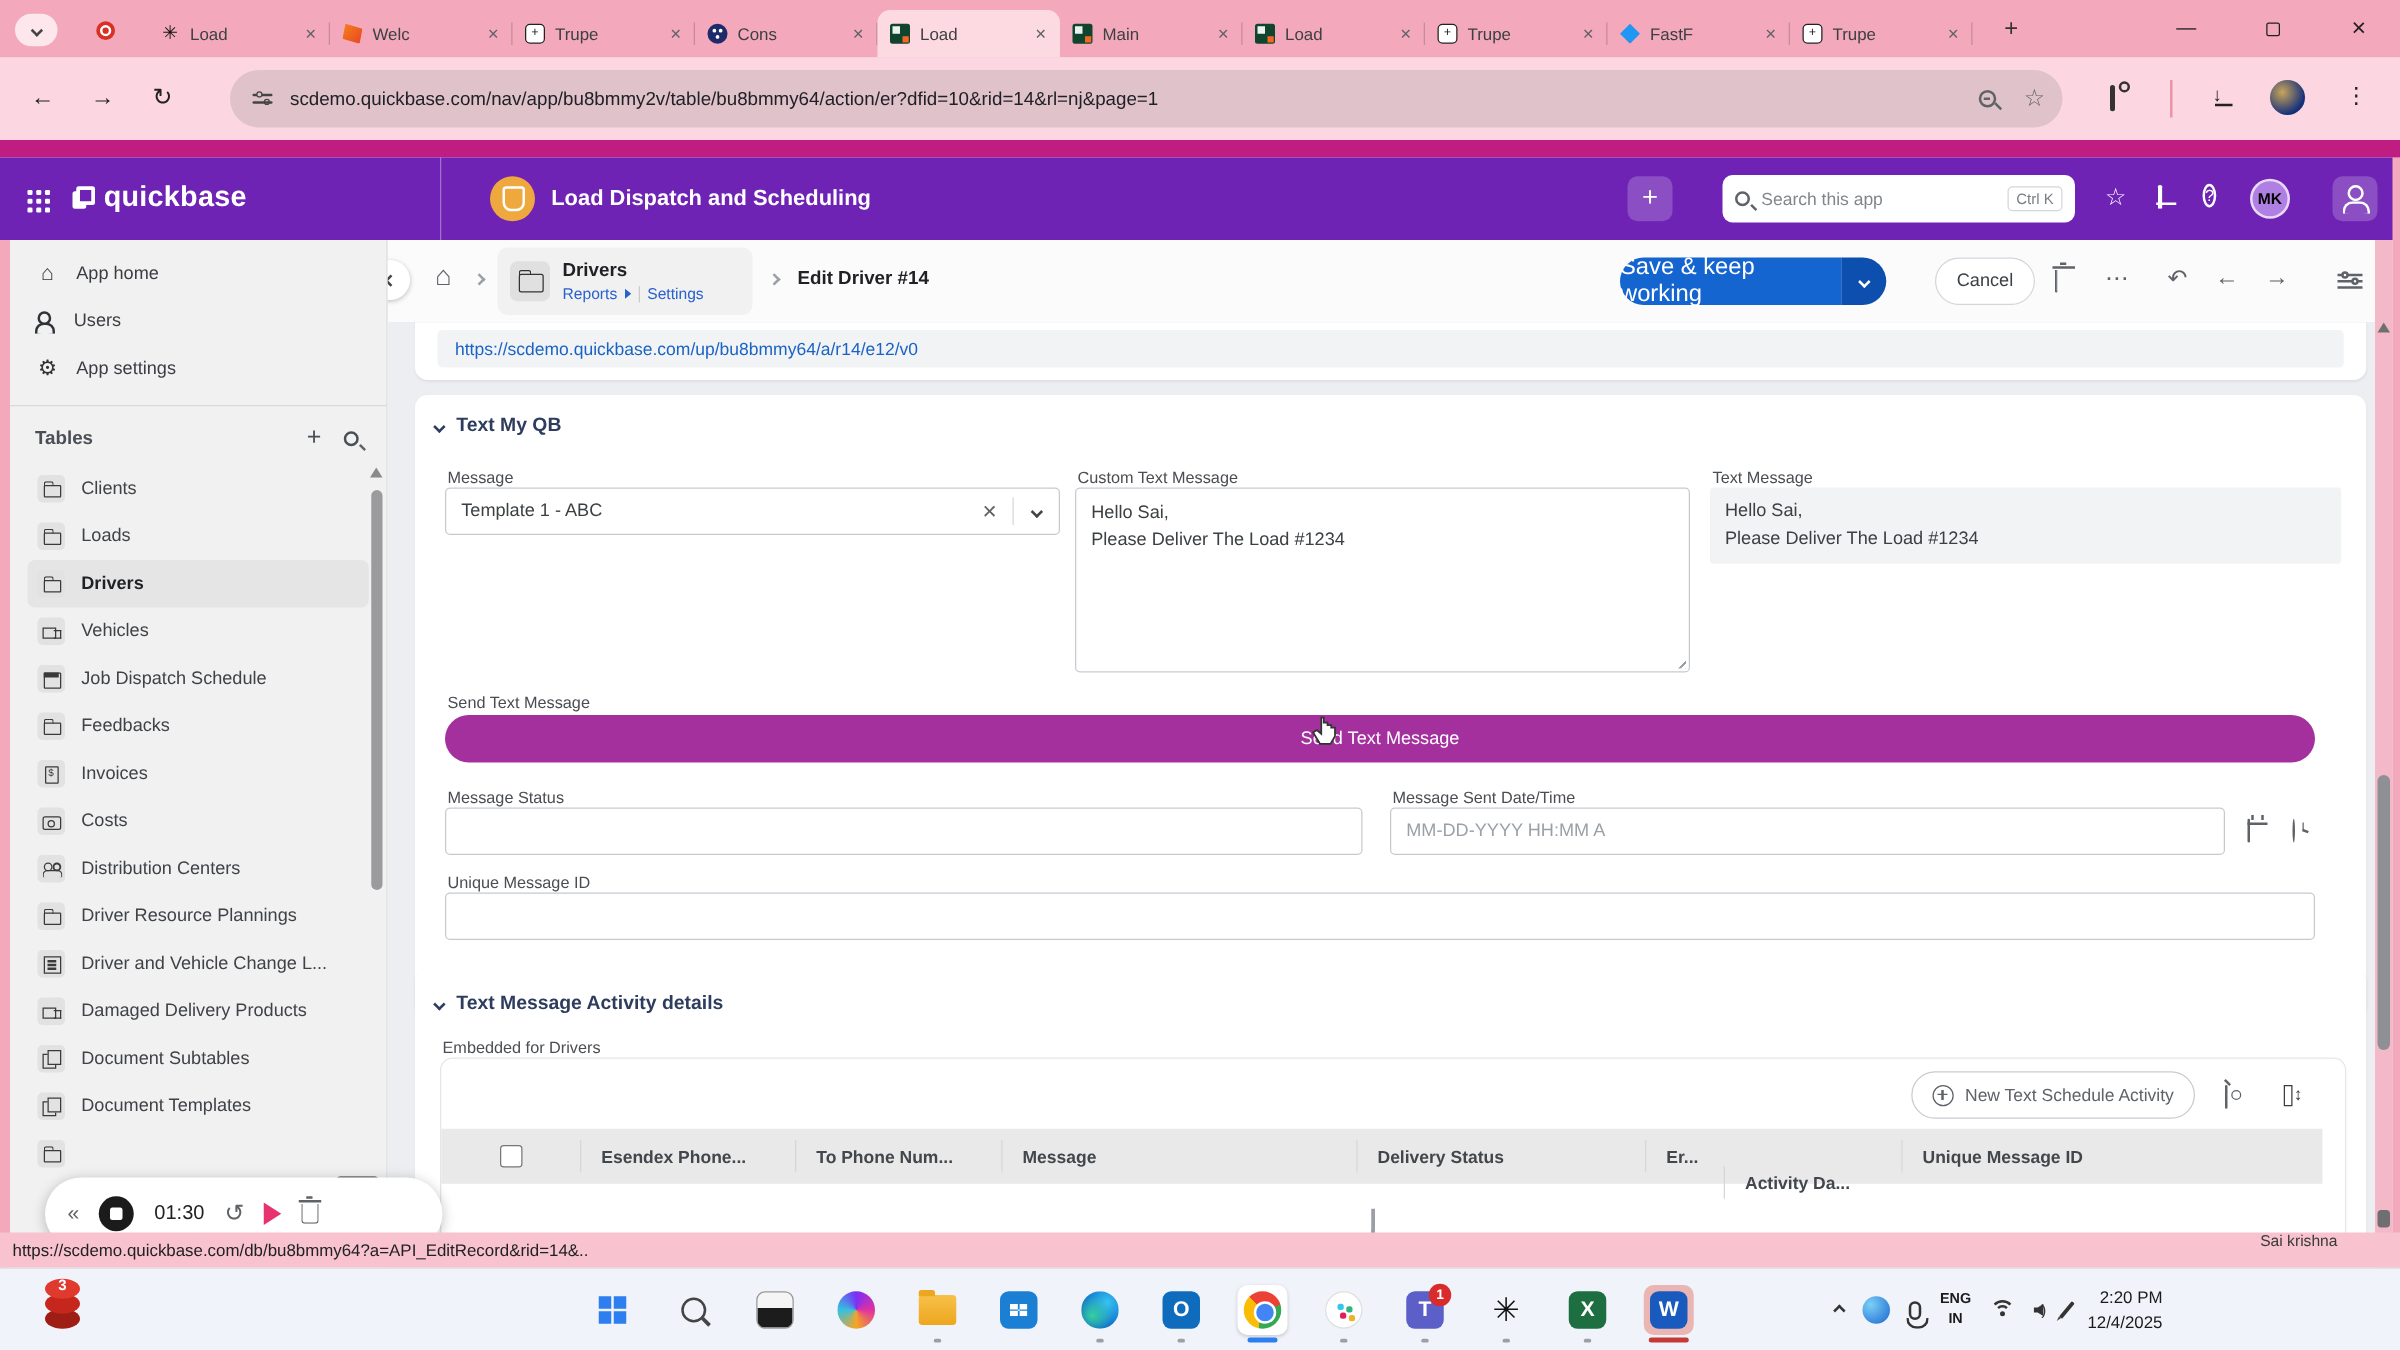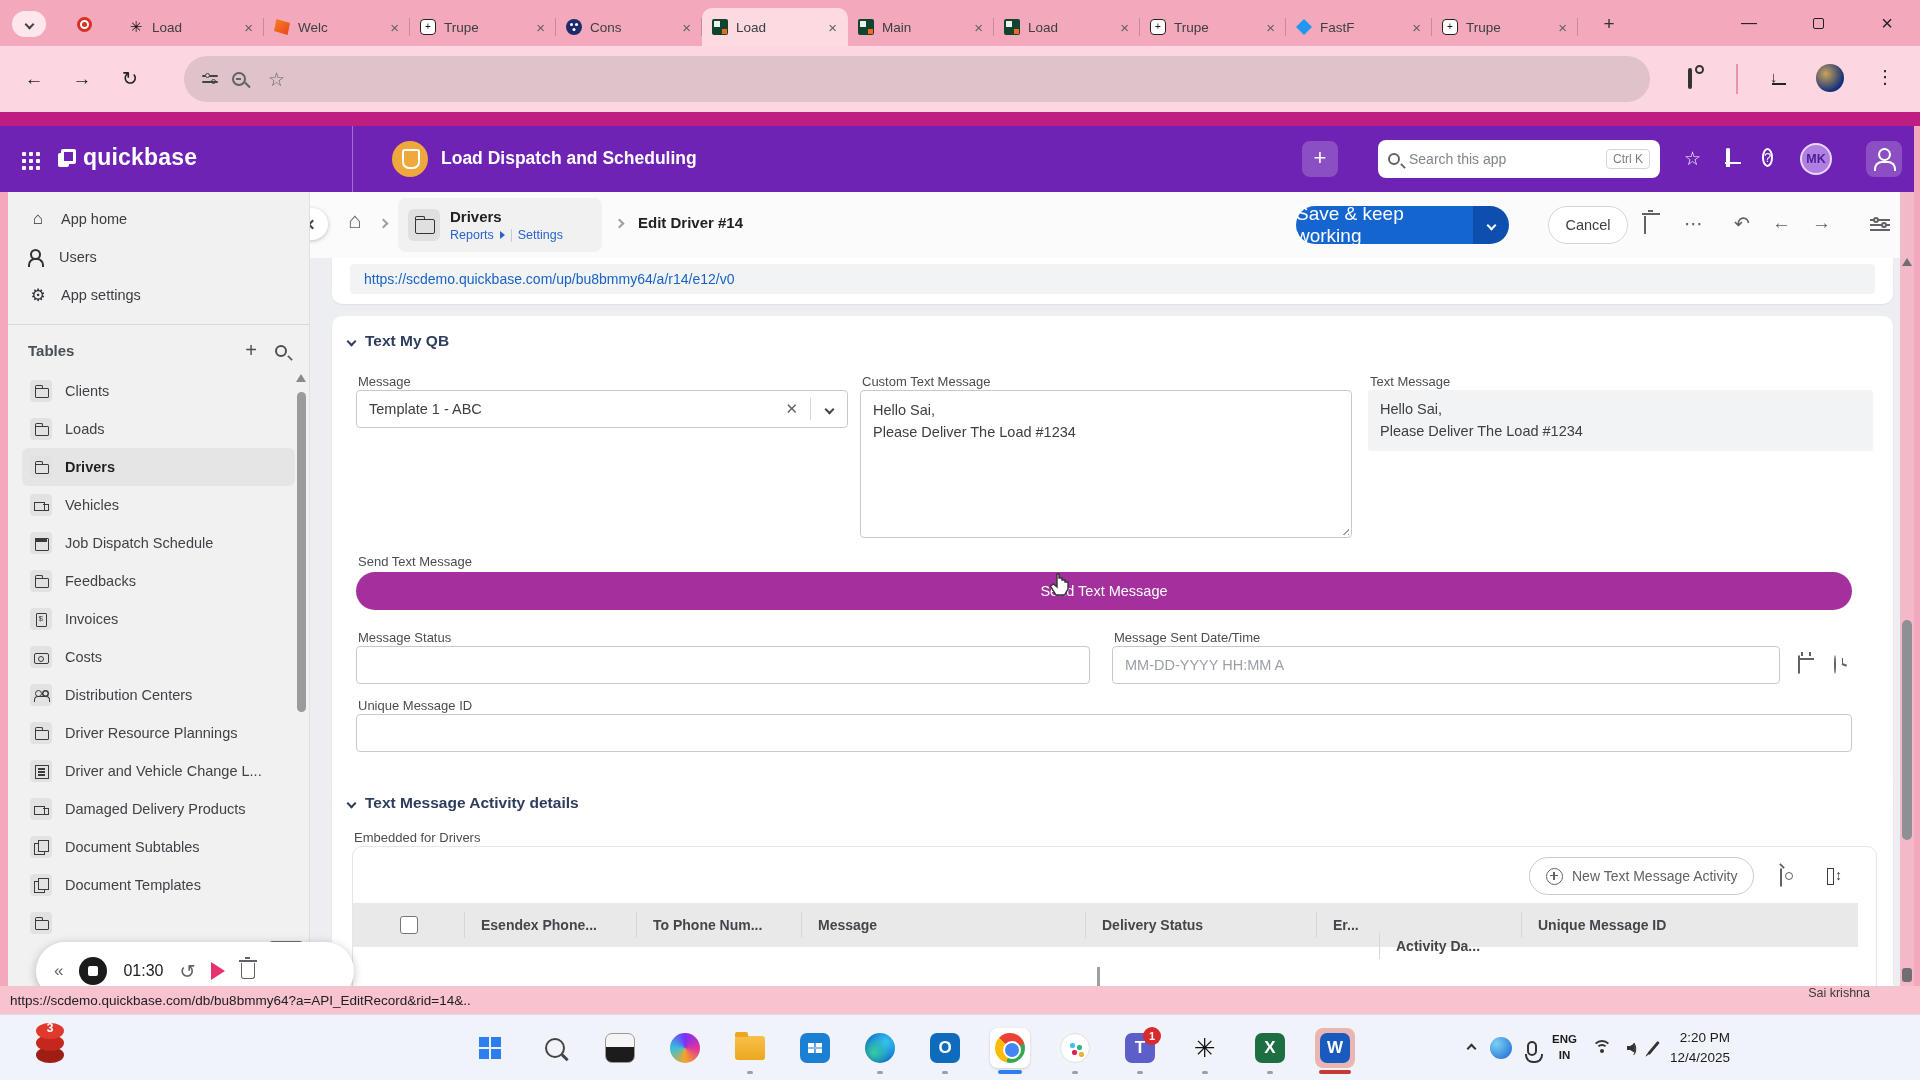--- a/index.html
+++ b/index.html
@@ -75,21 +75,21 @@
   .hplus { position:absolute; left:1302px; top:15px; width:36px; height:36px; background:rgba(255,255,255,.2); border-radius:8px; color:#fff; font-size:22px; text-align:center; line-height:34px; }
   .hsearch { position:absolute; left:1378px; top:14px; width:282px; height:38px; background:#fff; border-radius:8px; display:flex; align-items:center; padding:0 10px; }
   .mag { width:12px; height:12px; border:2px solid #5f6368; border-radius:50%; position:relative; flex:none; }
   .mag::after { content:""; position:absolute; left:10px; top:10px; width:6px; height:2px; background:#5f6368; transform:rotate(45deg); }
   .hsearch .ph { color:#80868b; font-size:14px; margin-left:9px; flex:1; }
   .kbd { border:1px solid #d3d6da; border-radius:4px; color:#7a7f85; font-size:12px; padding:2px 6px; }
   .hico { position:absolute; top:24px; color:#fff; }
   .bell { width:14px; height:14px; border:2px solid #fff; border-radius:7px 7px 2px 2px; border-bottom:none; position:relative; }
   .bell::after { content:""; position:absolute; left:-3px; top:12px; width:16px; height:2px; background:#fff; }
   .helpc { width:20px; height:20px; border:2px solid #fff; border-radius:50%; text-align:center; line-height:18px; font-size:13px; }
-  .mk { position:absolute; left:1800px; top:17px; width:32px; height:32px; border-radius:50%; background:#b07fe3; border:2px solid rgba(255,255,255,.7); color:#4c1d95; font-size:12.5px; font-weight:bold; text-align:center; line-height:29px; }
+  .mk { position:absolute; left:1800px; top:17px; width:32px; height:32px; border-radius:50%; background:#b07fe3; border:2px solid rgba(255,255,255,.7); color:#000000; font-size:12.5px; font-weight:bold; text-align:center; line-height:29px; }
   .builder { position:absolute; left:1866px; top:15px; width:36px; height:36px; background:rgba(255,255,255,.2); border-radius:8px; }
   .builder::before { content:""; position:absolute; left:12px; top:7px; width:9px; height:9px; border:2px solid #fff; border-radius:50%; }
   .builder::after { content:""; position:absolute; left:8px; top:20px; width:18px; height:8px; border:2px solid #fff; border-bottom:none; border-radius:8px 8px 0 0; }
 
   
   .crumbrow { position:absolute; left:310px; top:192px; width:1604px; height:66px; background:#fbfbfc; box-shadow:0 1px 2px rgba(0,0,0,.08); }
   .backcirc { position:absolute; left:-14px; top:16px; width:32px; height:32px; background:#fff; border-radius:50%; box-shadow:0 1px 4px rgba(0,0,0,.25); display:flex; align-items:center; justify-content:center; }
   .home { position:absolute; left:38px; top:16px; font-size:22px; color:#5f6368; }
   .csep { position:absolute; top:28px; }
   .drvpill { position:absolute; left:88px; top:6px; width:204px; height:54px; background:#f1f1f2; border-radius:8px; display:flex; align-items:center; padding:0 10px; }
@@ -334,20 +334,21 @@
 
   <div class="navbar">
     <div class="nbtn" style="left:18px;">←</div>
     <div class="nbtn" style="left:66px;">→</div>
     <div class="nbtn" style="left:114px;">↻</div>
     <div class="omni">
       <span class="tune">
           <i></i>
           <i></i>
         </span>
+      <span class="url">scdemo.quickbase.com/nav/app/bu8bmmy2v/table/bu8bmmy64/action/er?dfid=10&amp;rid=14&amp;rl=nj&amp;page=1</span>
       <span class="zoomout"></span>
       <span class="star">☆</span>
     </div>
     <div class="abs" style="left:1688px;top:24px;"><span class="puzzle"></span></div>
     <div class="abs" style="left:1736px;top:18px;width:2px;height:30px;background:#e994a8;"></div>
     <div class="abs" style="left:1770px;top:22px;"><span class="dl">↓</span></div>
     <div class="abs" style="left:1816px;top:18px;">
         <span class="avatar-nav" style="display:block;"></span>
       </div>
     <div class="abs" style="left:1876px;top:20px;font-size:18px;color:#202124;">⋮</div>
@@ -540,21 +541,21 @@
 
     <div class="card" style="top:518px;height:238px;border-radius:10px 10px 0 0;">
       <div class="sectitle" style="position:absolute;left:16px;top:18px;">
         <span class="chev" style="border-color:#2e3c5e;"></span>
         <span>Text Message Activity details</span>
       </div>
       <div class="flabel abs" style="left:22px;top:54px;">Embedded for Drivers</div>
       <div class="panel" style="left:20px;top:70px;width:1525px;height:168px;">
         <div class="newact" style="left:1176px;top:10px;">
           <span class="pluscirc"></span>
-          <span>New Text Message Activity</span>
+          <span>New Text Schedule Activity</span>
         </div>
         <div class="abs" style="left:1427px;top:22px;"><span class="camico"></span></div>
         <div class="abs" style="left:1474px;top:20px;"><span class="colico"></span></div>
         <div class="thead" style="left:0;top:56px;width:1505px;height:44px;">
           <div style="width:111px;display:flex;justify-content:center;">
               <span class="cbx"></span>
             </div>
           <div class="th" style="width:172px;">Esendex Phone...</div>
           <div class="th" style="width:165px;">To Phone Num...</div>
           <div class="th" style="width:284px;">Message</div>

